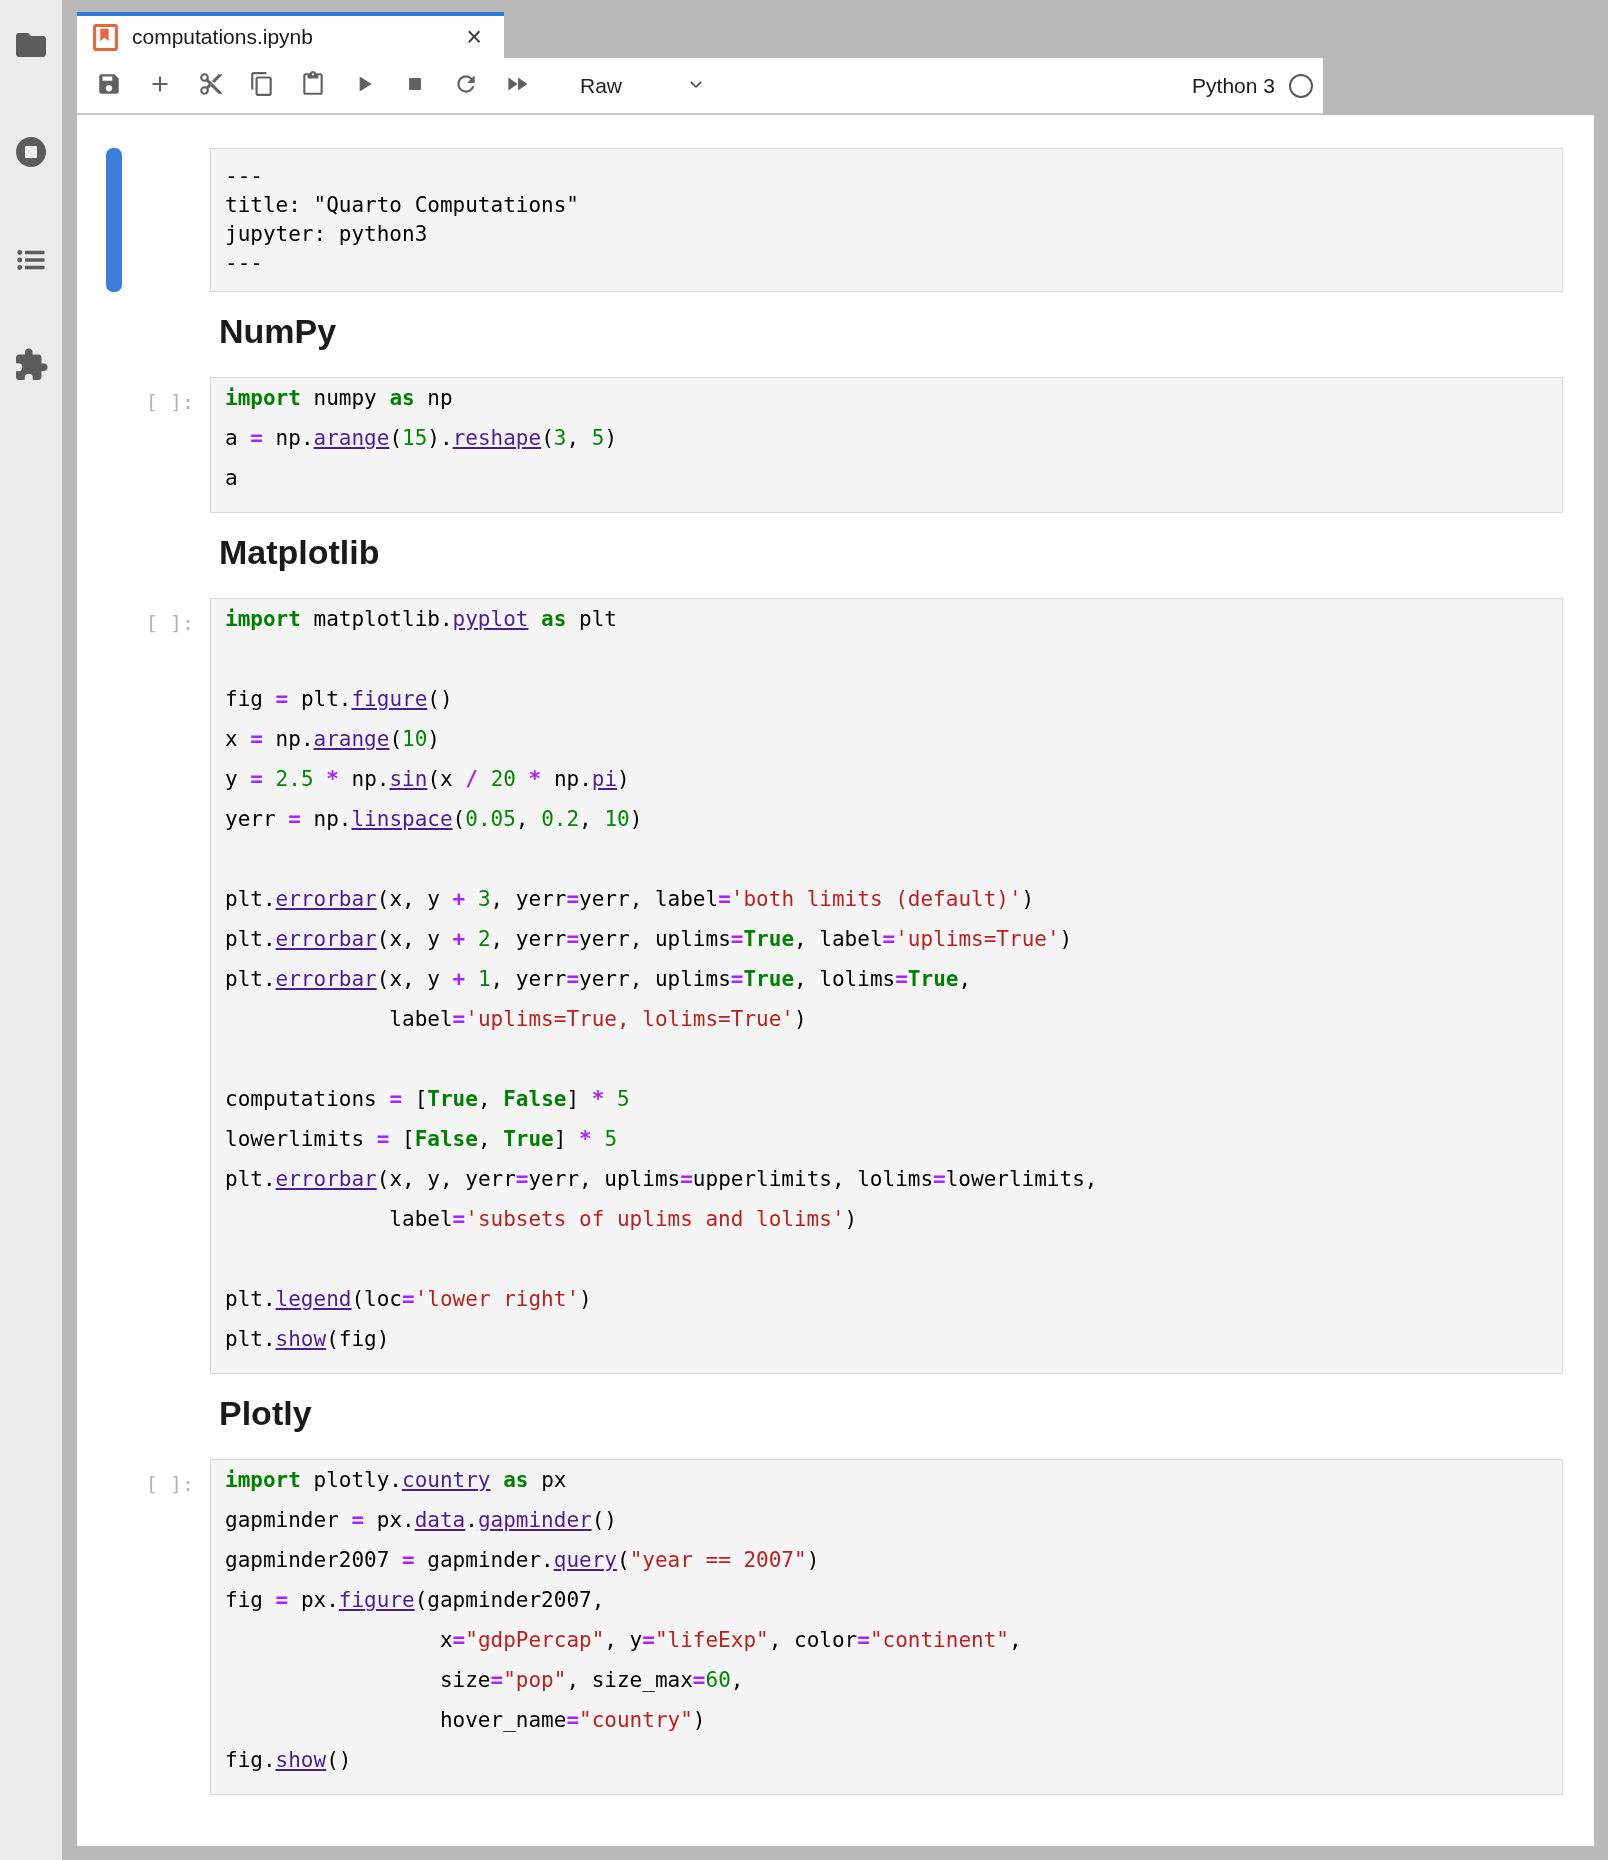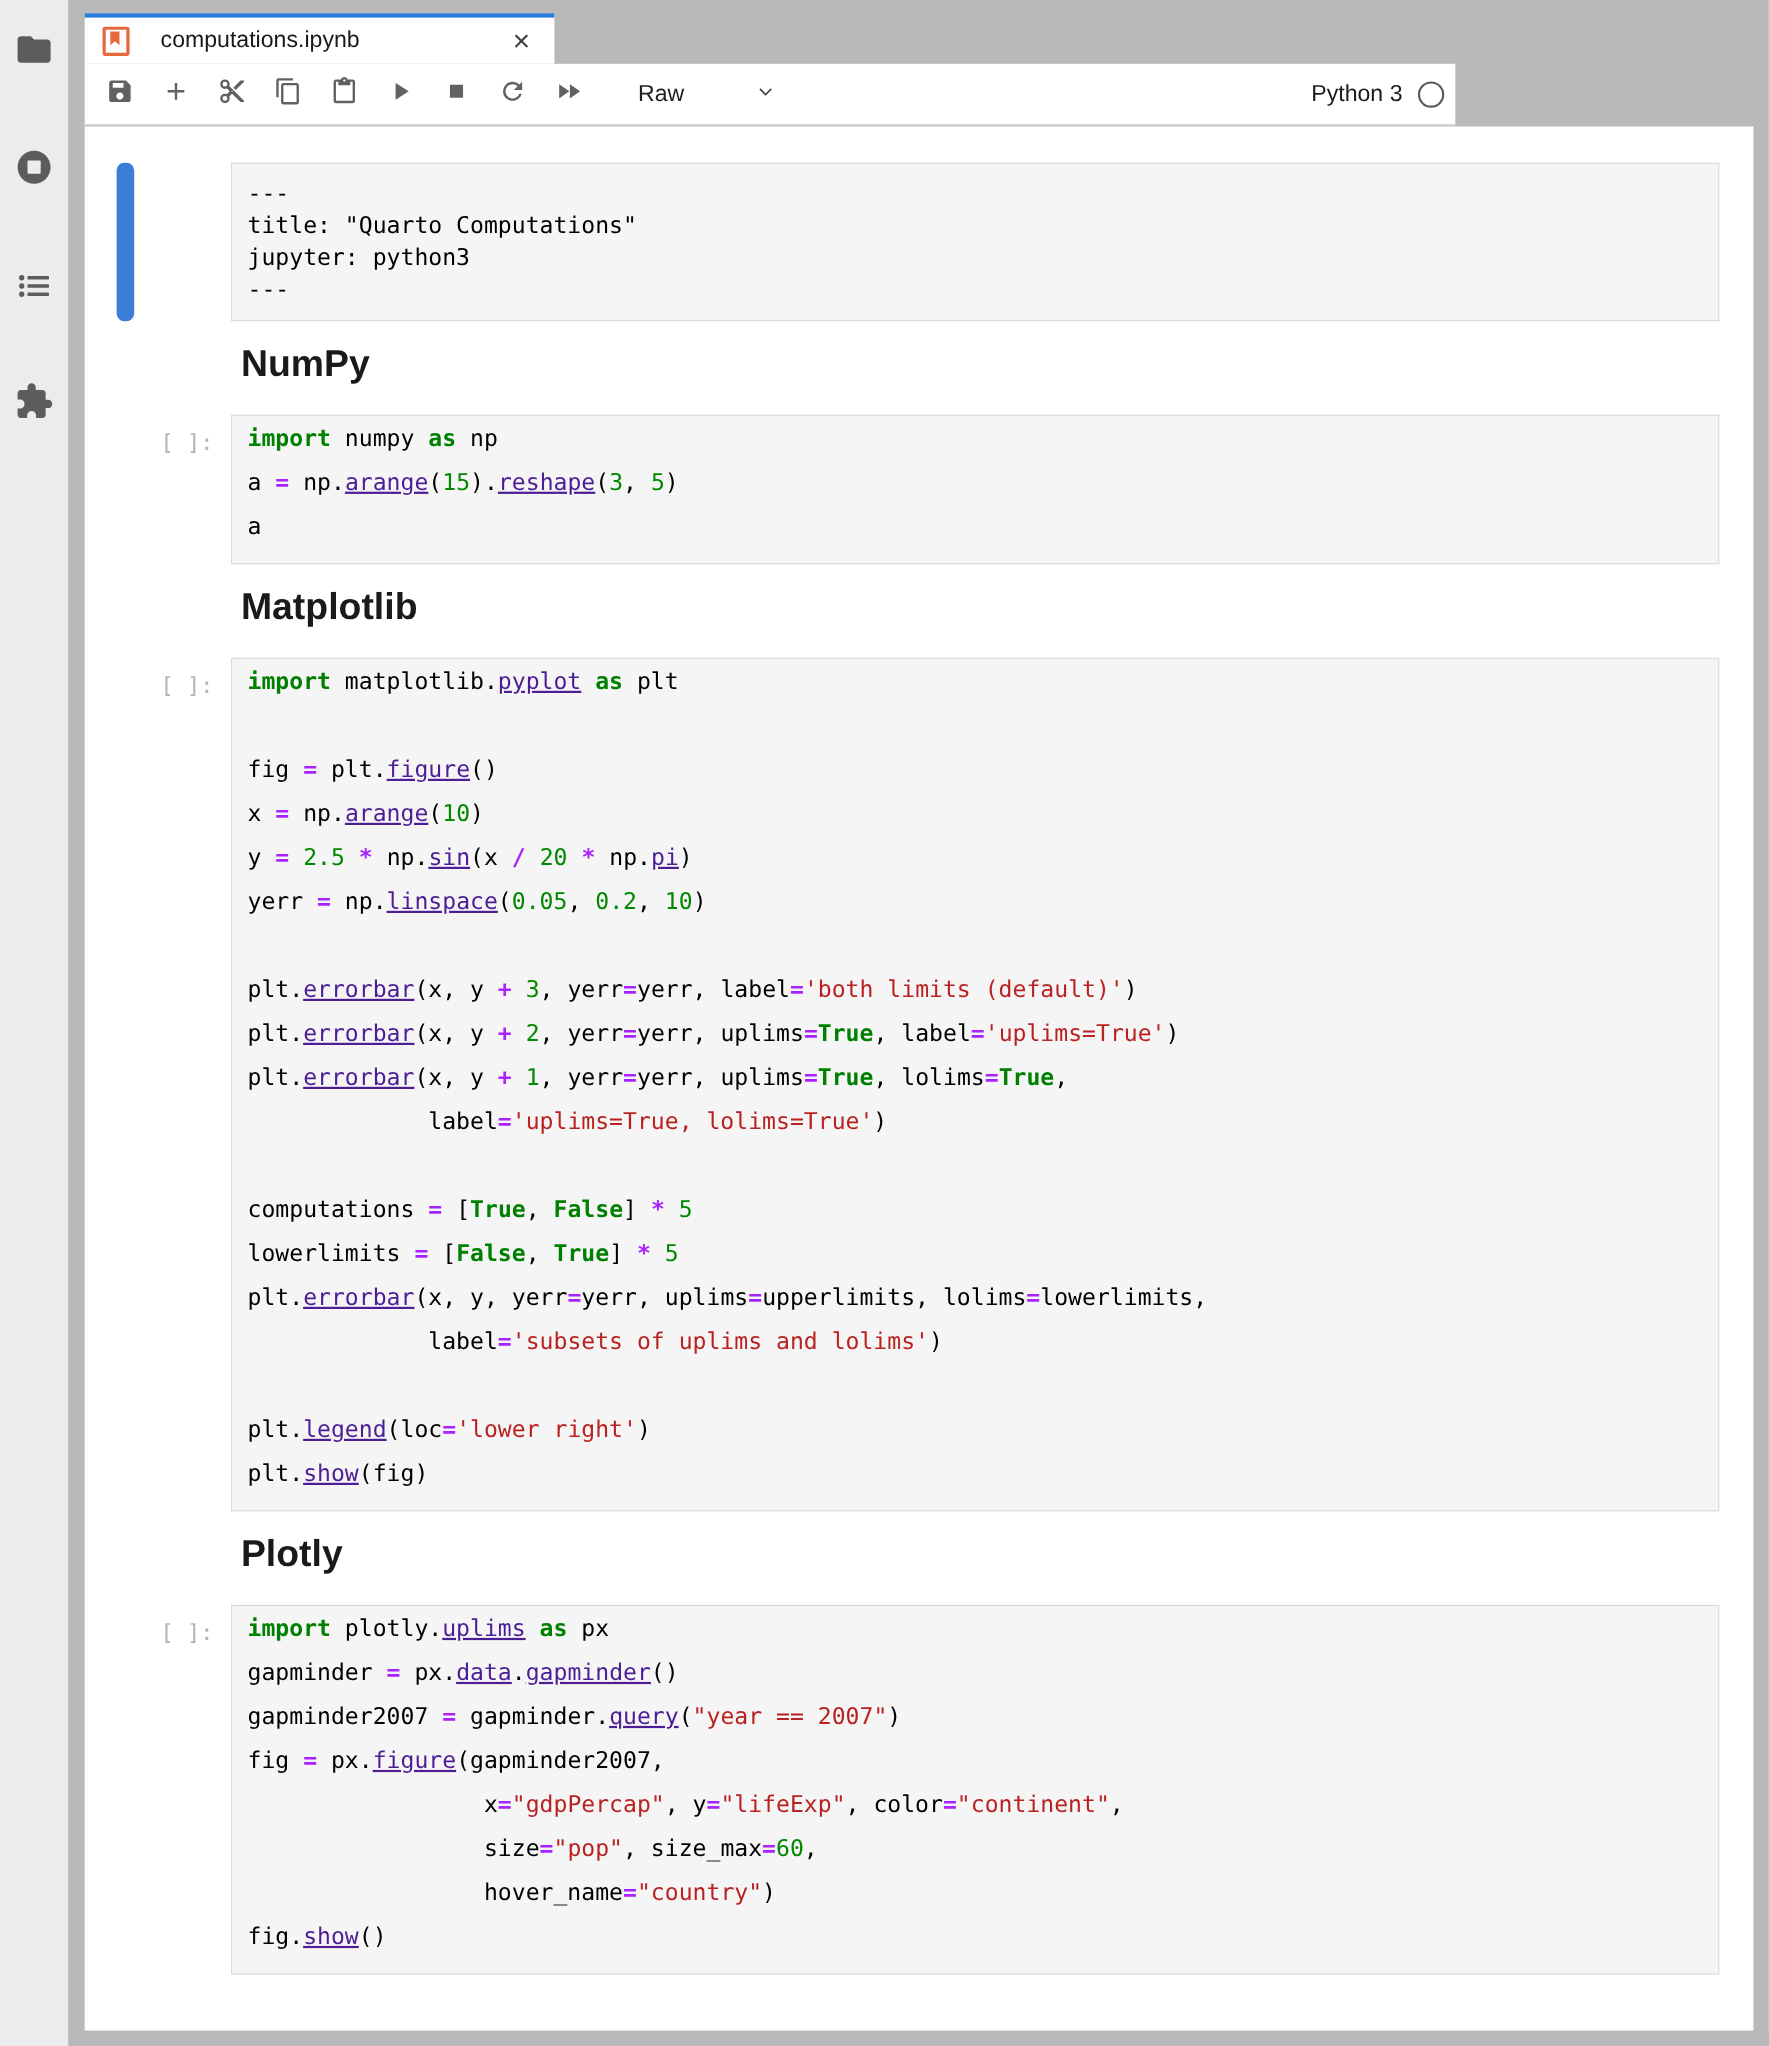--- a/index.html
+++ b/index.html
@@ -15,21 +15,21 @@
     position: absolute; left: 0; top: 0; width: 62px; height: 100%;
     background: #ececec; z-index: 3;
   }
   .activity-btn { position: absolute; left: 12px; width: 38px; height: 38px;
     display: flex; align-items: center; justify-content: center; cursor: pointer; }
   .activity-btn svg { width: 36px; height: 36px; fill: #5c5c5c; }
   
   .tab {
     position: absolute; left: 77px; top: 12px; width: 427px; height: 46px;
     background: #ffffff; border-top: 4px solid #2b7cd8;
-    display: flex; align-items: center; padding: 0 18px 0 16px; z-index: 2; gap: 14px;
+    display: flex; align-items: center; padding: 0 18px 0 16px; z-index: 2;
   }
   .tab-icon { width: 25px; height: 27px; margin-right: 14px; flex: none; }
   .tab-title { font-size: 21px; color: #191919; white-space: nowrap; }
   .tab-close { margin-left: auto; font-size: 27px; line-height: 1; color: #3c3c3c;
     font-weight: 400; cursor: pointer; padding: 0 4px; }
   
   .toolbar {
     position: absolute; left: 77px; top: 58px; width: 1246px; height: 57px;
     background: #ffffff; border-bottom: 2px solid #c9c9c9;
     display: flex; align-items: center; padding: 0 10px 0 18px; z-index: 2;
@@ -221,21 +221,21 @@
           <div class="cm-line">&nbsp;</div>
           <div class="cm-line"><span class="tok-t">plt.</span><span class="tok-f">legend</span><span class="tok-t">(loc</span><span class="tok-o">=</span><span class="tok-s">'lower right'</span><span class="tok-t">)</span></div>
           <div class="cm-line"><span class="tok-t">plt.</span><span class="tok-f">show</span><span class="tok-t">(fig)</span></div>
         </div>
       </div>
       <div class="md-heading">Plotly</div>
       <div class="cell">
         <div class="collapser"></div>
         <div class="prompt">[ ]:</div>
         <div class="editor">
-          <div class="cm-line"><span class="tok-k">import</span><span class="tok-t"> plotly.</span><span class="tok-f">uplims</span><span class="tok-t"> </span><span class="tok-k">as</span><span class="tok-t"> px</span></div>
+          <div class="cm-line"><span class="tok-k">import</span><span class="tok-t"> plotly.</span><span class="tok-f">country</span><span class="tok-t"> </span><span class="tok-k">as</span><span class="tok-t"> px</span></div>
           <div class="cm-line"><span class="tok-t">gapminder </span><span class="tok-o">=</span><span class="tok-t"> px.</span><span class="tok-f">data</span><span class="tok-t">.</span><span class="tok-f">gapminder</span><span class="tok-t">()</span></div>
           <div class="cm-line"><span class="tok-t">gapminder2007 </span><span class="tok-o">=</span><span class="tok-t"> gapminder.</span><span class="tok-f">query</span><span class="tok-t">(</span><span class="tok-s">"year == 2007"</span><span class="tok-t">)</span></div>
           <div class="cm-line"><span class="tok-t">fig </span><span class="tok-o">=</span><span class="tok-t"> px.</span><span class="tok-f">figure</span><span class="tok-t">(gapminder2007,</span></div>
           <div class="cm-line"><span class="tok-t">                 x</span><span class="tok-o">=</span><span class="tok-s">"gdpPercap"</span><span class="tok-t">, y</span><span class="tok-o">=</span><span class="tok-s">"lifeExp"</span><span class="tok-t">, color</span><span class="tok-o">=</span><span class="tok-s">"continent"</span><span class="tok-t">,</span></div>
           <div class="cm-line"><span class="tok-t">                 size</span><span class="tok-o">=</span><span class="tok-s">"pop"</span><span class="tok-t">, size_max</span><span class="tok-o">=</span><span class="tok-n">60</span><span class="tok-t">,</span></div>
           <div class="cm-line"><span class="tok-t">                 hover_name</span><span class="tok-o">=</span><span class="tok-s">"country"</span><span class="tok-t">)</span></div>
           <div class="cm-line"><span class="tok-t">fig.</span><span class="tok-f">show</span><span class="tok-t">()</span></div>
         </div>
       </div>
     </div>

